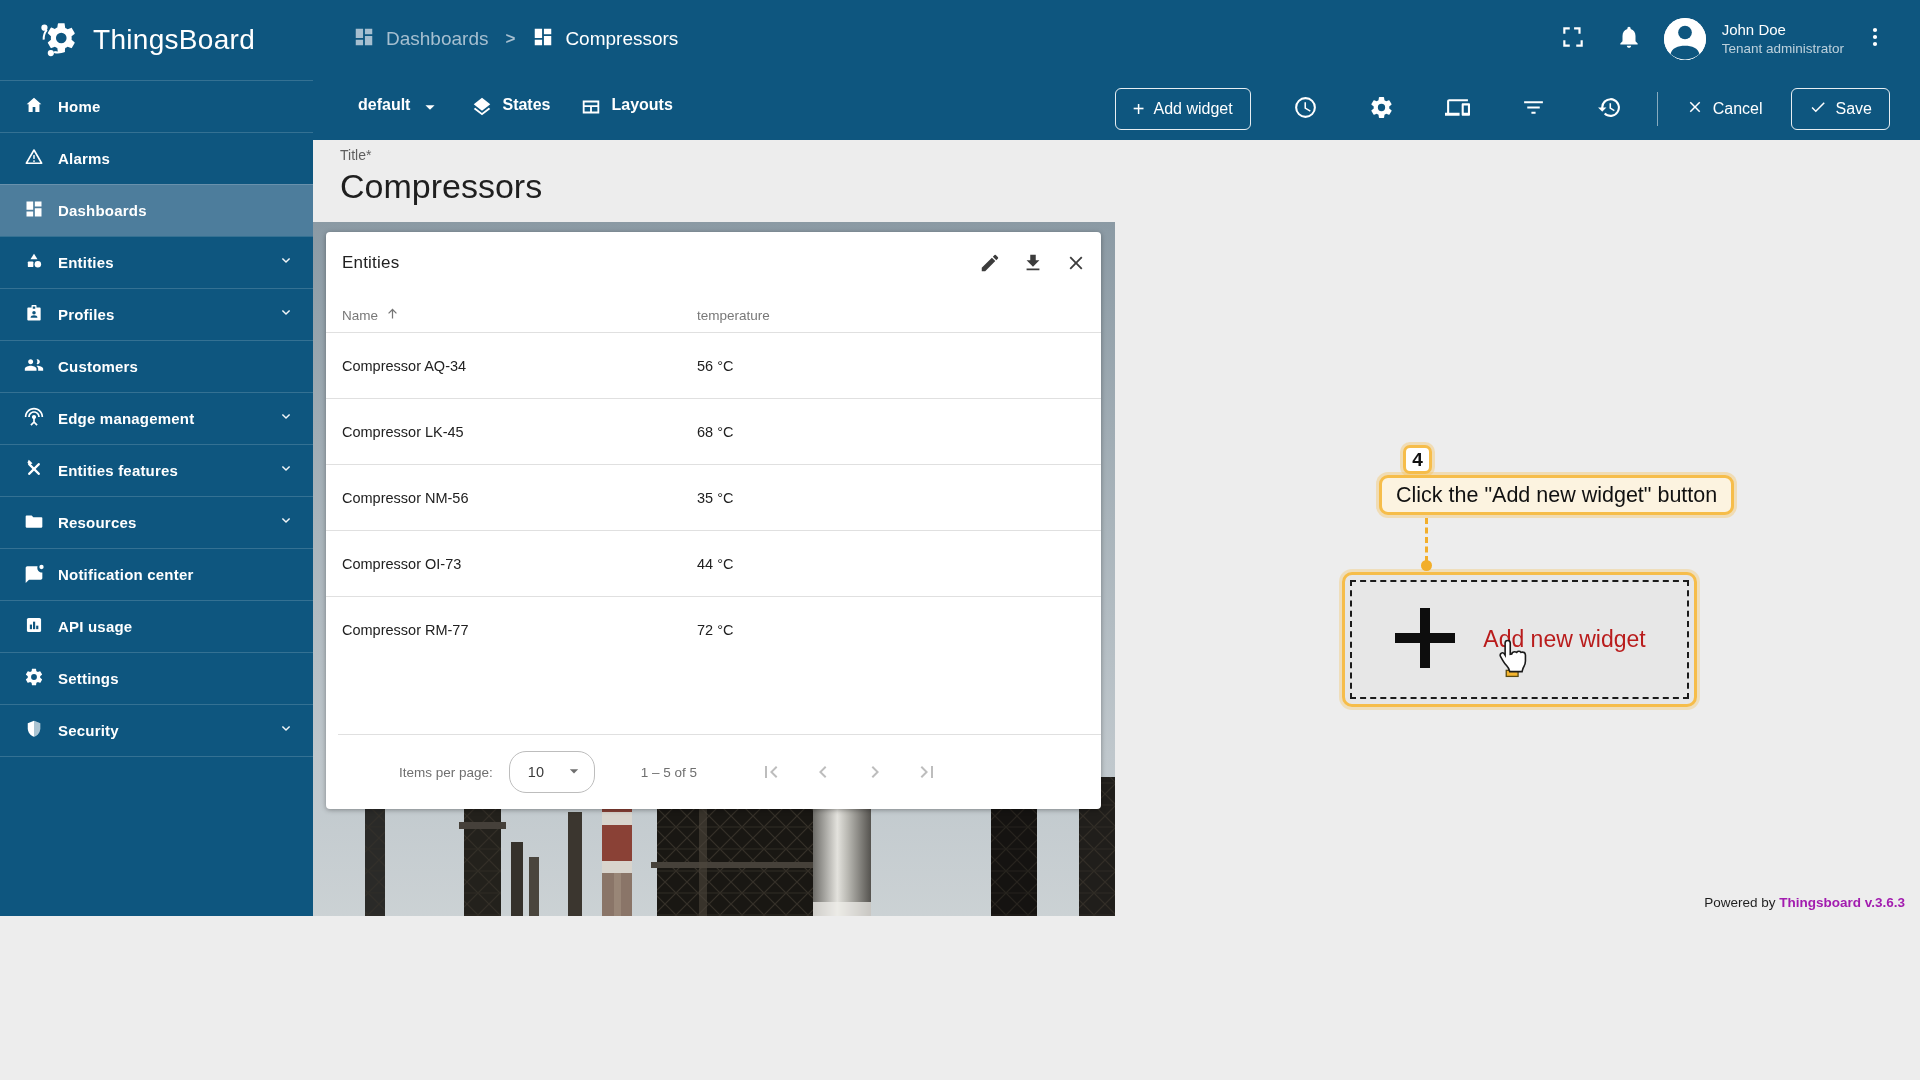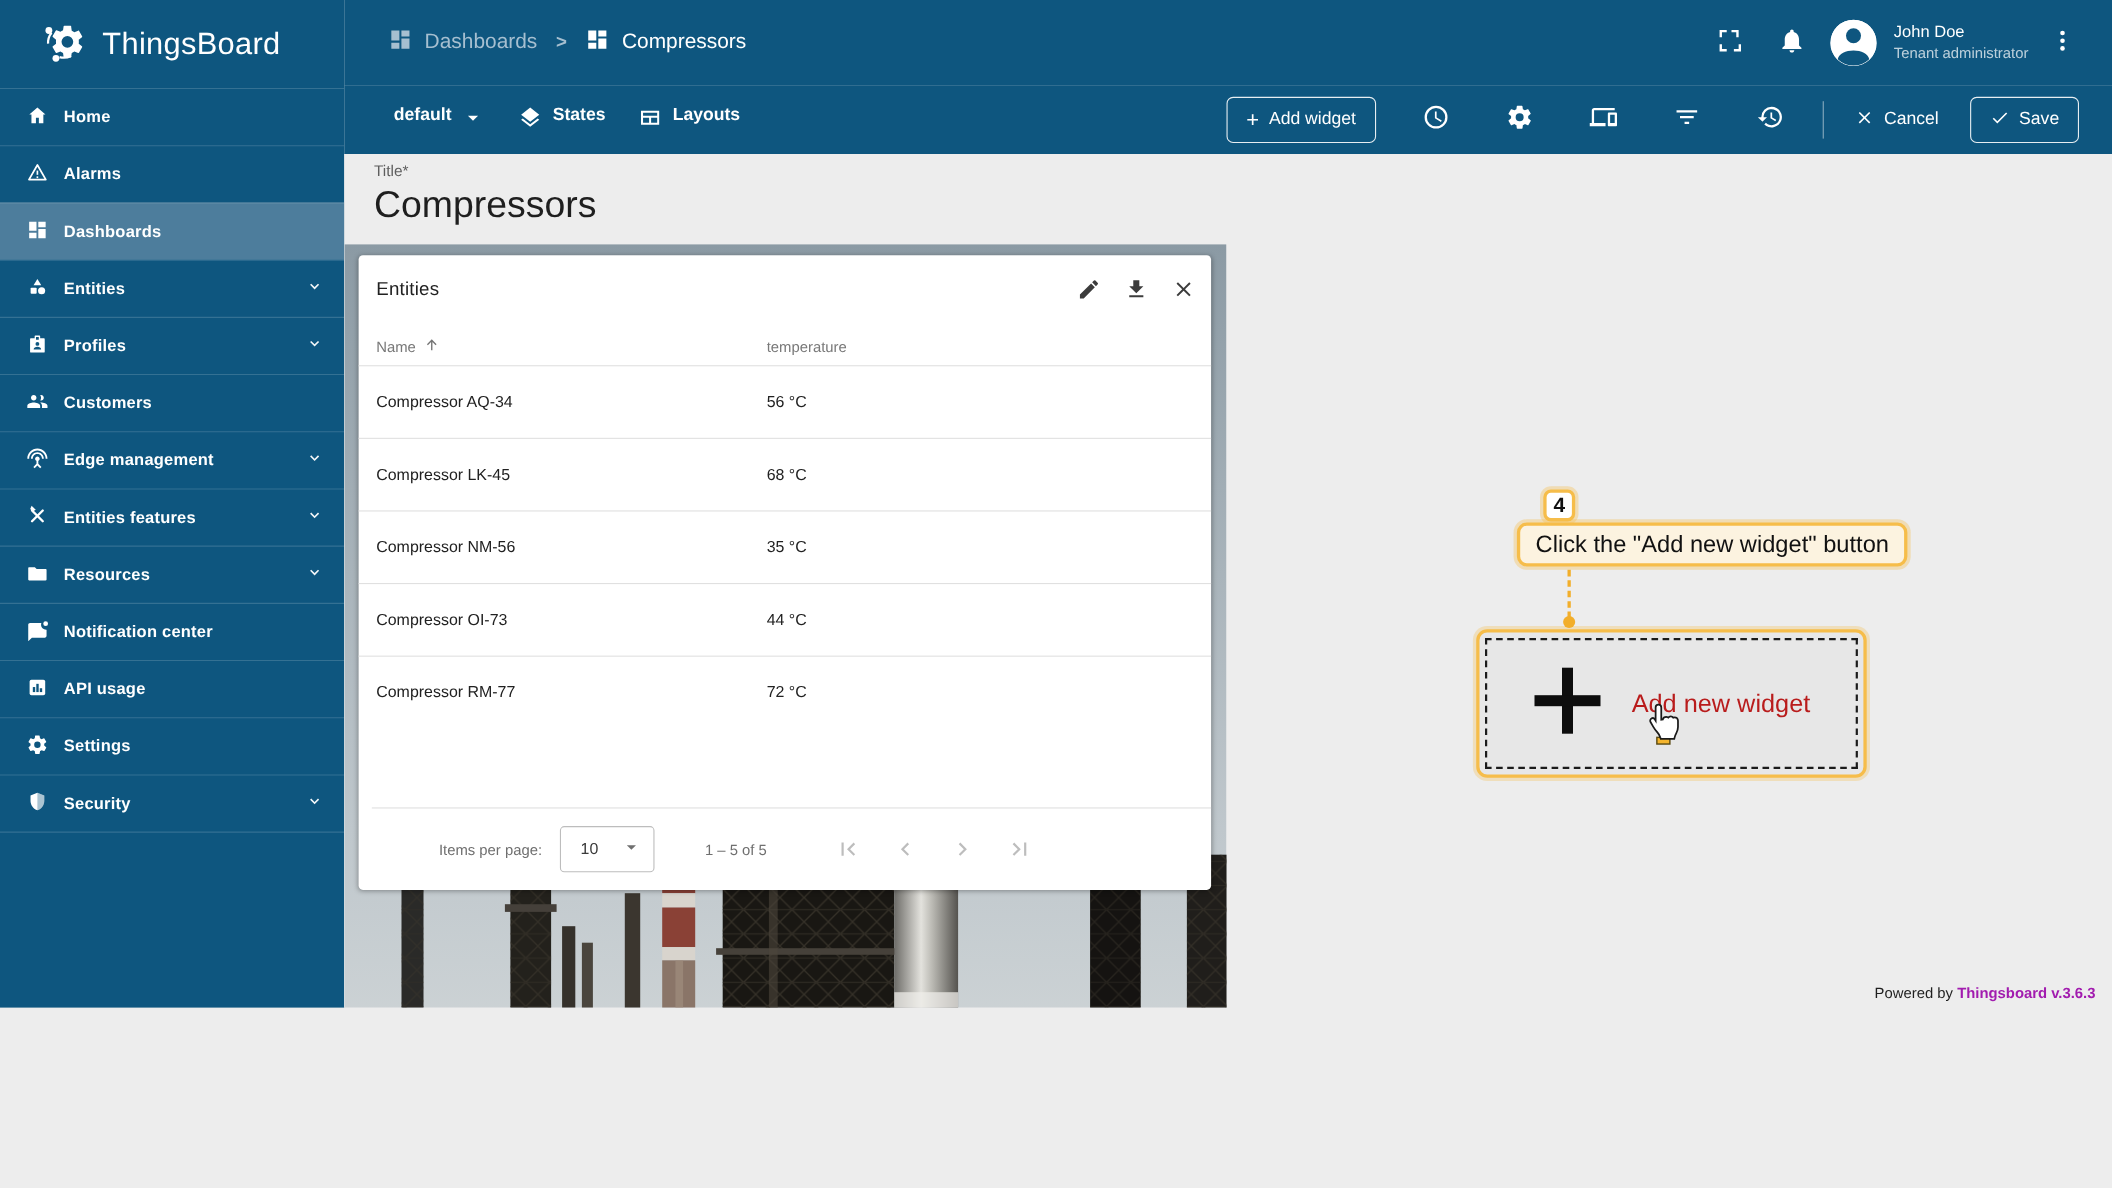--- a/index.html
+++ b/index.html
@@ -57,21 +57,21 @@
   .card-actions{margin-left:auto;display:flex;align-items:center;gap:21px;}
   .card-actions .act{cursor:pointer;display:flex;}
   .tbl-head{display:grid;grid-template-columns:355px 1fr;padding:0 16px;margin-top:24px;height:34px;
     align-items:center;color:#787878;font-size:13.5px;}
   .tbl-head .sortcol{display:flex;align-items:center;gap:7px;cursor:pointer;}
   .tbl-row{display:grid;grid-template-columns:355px 1fr;padding:0 16px;height:65px;align-items:center;
     border-top:1px solid #e0e0e0;font-size:14.5px;color:#212121;cursor:pointer;}
   .paginator{position:absolute;left:0;right:0;bottom:0;height:74px;border-top:1px solid #e0e0e0;
     display:flex;align-items:center;color:#6f6f6f;font-size:13.5px;padding-left:61px;margin-left:12px;}
   .psel{display:flex;align-items:center;justify-content:space-between;width:86px;height:42px;margin-left:16px;
-    border:1px solid #bdbdbd;border-radius:4px;padding:0 10px 0 18px;color:#3a3a3a;font-size:14.5px;cursor:pointer;box-sizing:border-box;}
+    border:1px solid #bdbdbd;border-radius:17px;padding:0 10px 0 18px;color:#3a3a3a;font-size:14.5px;cursor:pointer;box-sizing:border-box;}
   .prange{margin-left:46px;}
   .pagearrows{display:flex;align-items:center;gap:28px;margin-left:62px;}
   .pagearrows .parr{cursor:default;display:flex;}
 
   
   .tut-badge{position:absolute;left:1090px;top:305px;width:29px;height:29px;background:#fff;
     border:3px solid #f6bd4a;border-radius:7px;box-shadow:0 0 0 3px rgba(246,189,74,.35);
     display:flex;align-items:center;justify-content:center;font-size:19px;font-weight:700;color:#111;box-sizing:border-box;z-index:5;}
   .tut-tip{position:absolute;left:1066px;top:335px;height:40px;background:#fcf3e0;border:3px solid #f6bd4a;
     border-radius:9px;box-shadow:0 0 0 3px rgba(246,189,74,.35);display:flex;align-items:center;

